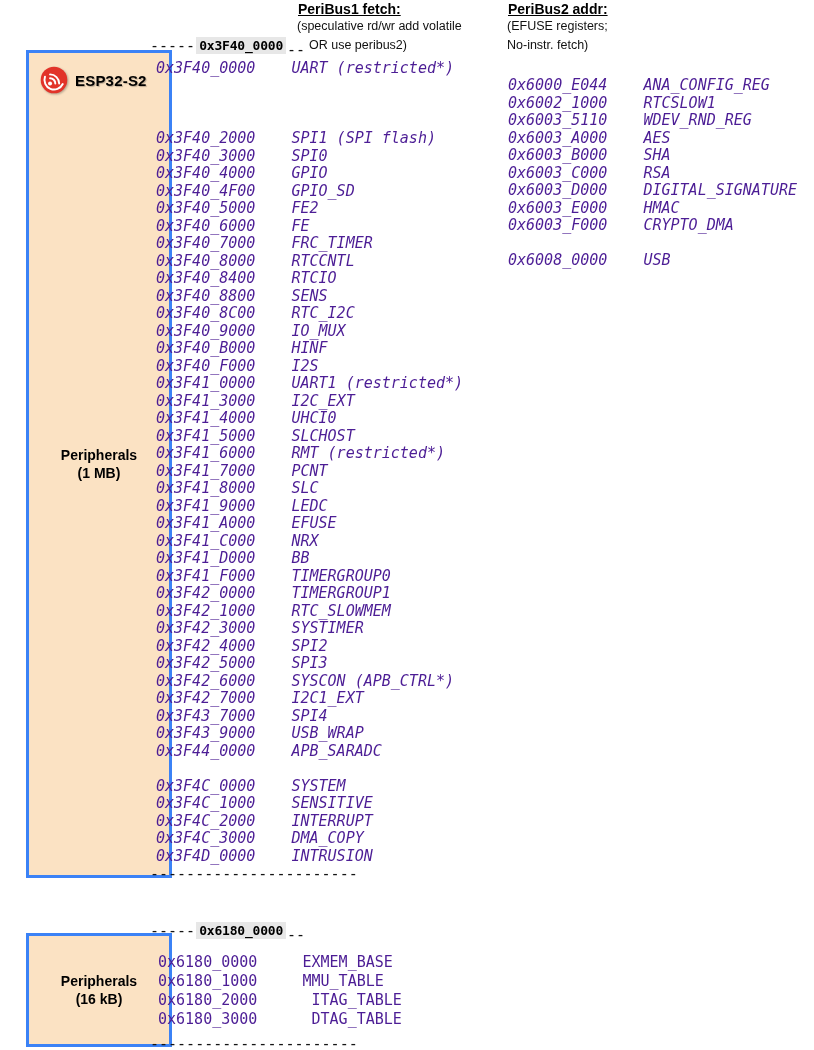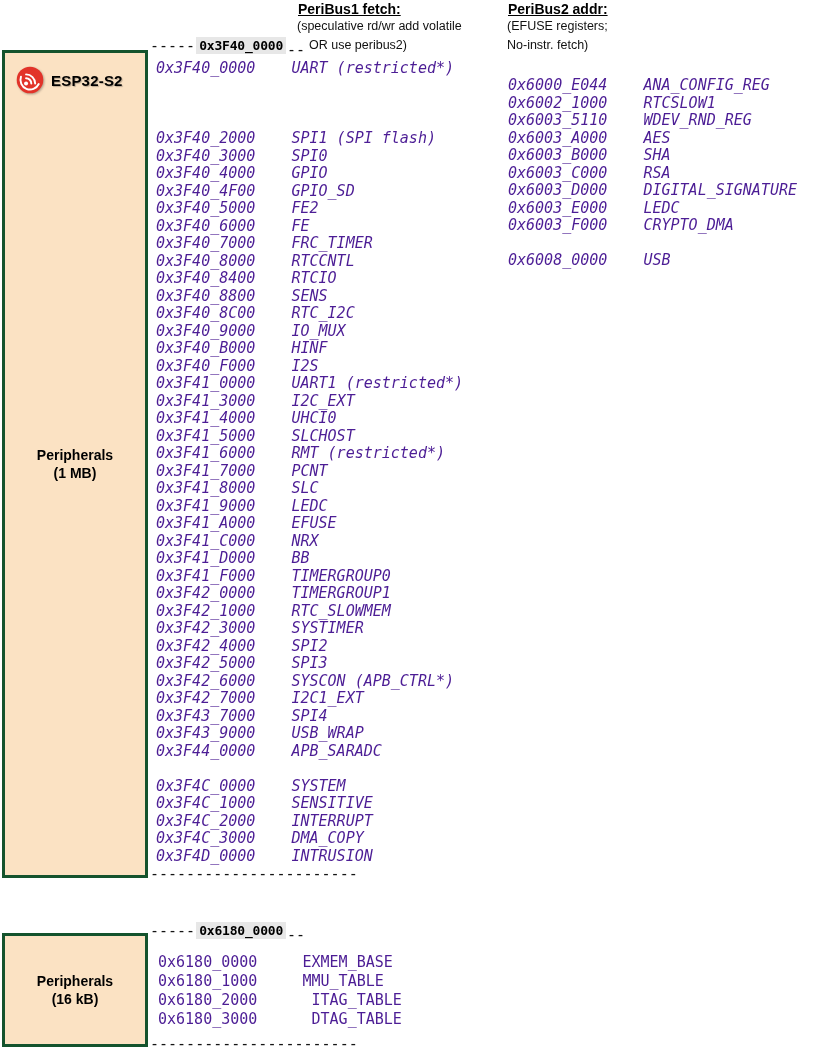--- a/index.html
+++ b/index.html
@@ -25,21 +25,21 @@
     font-family:"DejaVu Sans Mono", monospace; font-size:15px; color:#141414;
   }
   .marker-label {
     font-size:13px; font-weight:bold; 
     background:var(--marker-bg, #e8e8e8); color:#000;
     padding:1px 3px; margin:0 1px; letter-spacing:-0.2px; white-space:nowrap;
   }
   .dash-trail { position:relative; top:4px; }
   .chip-box {
     position:absolute; box-sizing:border-box;
-    border:3px solid #14532d; background:var(--box-fill, #fbe2c3);
+    border:3px solid #3b82f6; background:var(--box-fill, #fbe2c3);margin-left:24px;
   }
   .logo-row { position:absolute; top:13px; left:11px; display:flex; align-items:center; gap:7px; }
   .chip-name { font-size:15px; font-weight:bold; letter-spacing:0.2px;
     text-shadow:1px 1px 1px rgba(0,0,0,0.25); white-space:nowrap; }
   .logo-icon { filter:drop-shadow(1px 1px 1px rgba(0,0,0,0.3)); }
   .box-label {
     position:absolute; left:0; right:0; top:50%; transform:translateY(-50%);
     text-align:center; font-size:14px; font-weight:bold; line-height:18px;
   }
 </style>
@@ -126,21 +126,21 @@
 0x3F4C_3000    DMA_COPY
 0x3F4D_0000    INTRUSION</pre>
 
   <pre class="abs mono-list oblique" style="left:508px; top:77px;">0x6000_E044    ANA_CONFIG_REG
 0x6002_1000    RTCSLOW1
 0x6003_5110    WDEV_RND_REG
 0x6003_A000    AES
 0x6003_B000    SHA
 0x6003_C000    RSA
 0x6003_D000    DIGITAL_SIGNATURE
-0x6003_E000    LEDC
+0x6003_E000    HMAC
 0x6003_F000    CRYPTO_DMA
 
 0x6008_0000    USB</pre>
 
   <div class="abs sep" style="left:150px; top:866px;">-----------------------</div>
 
   <div class="abs marker-row" style="left:150px; top:922px;">
     <span>-----</span>
     <span class="marker-label">0x6180_0000</span>
     <span class="dash-trail">--</span>

